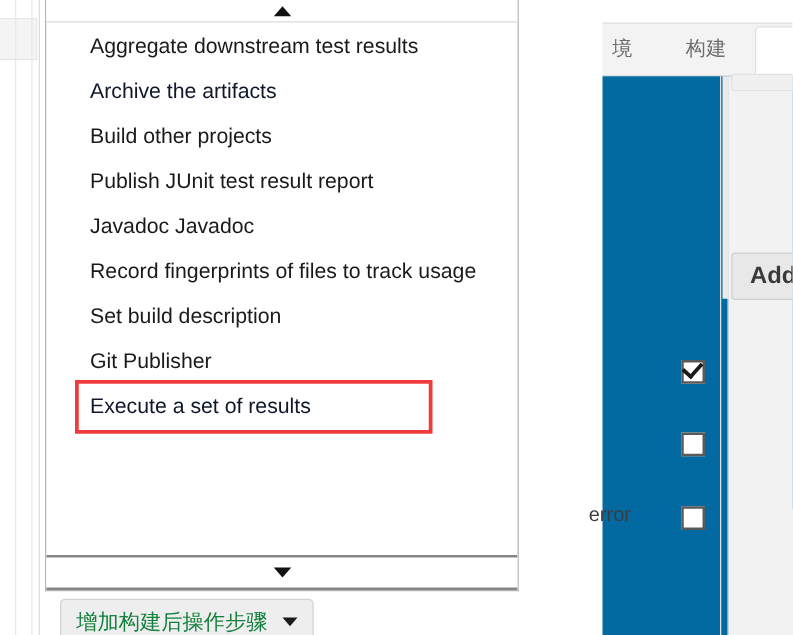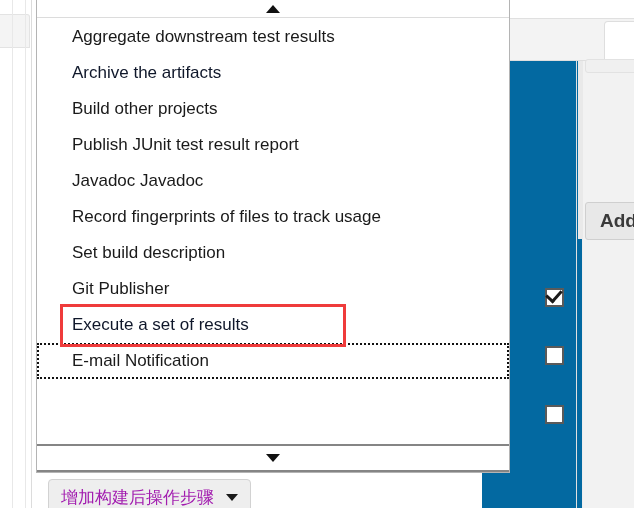--- a/index.html
+++ b/index.html
@@ -179,21 +179,21 @@
     font-size: 16px;
     color: #3c3c3c;
     white-space: nowrap;
   }
 
   
   #dropdown {
     position: absolute;
     left: 36px;
     top: 0;
-    width: 474px;
+    width: 379px;
     height: 473px;
     background: #ffffff;
     border: 1px solid #b4b4b4;
     border-top: none;
     box-sizing: border-box;
     overflow: hidden;
     z-index: 20;
   }
 
   .scroll-row {
@@ -278,21 +278,21 @@
     background: #eeeeee;
     border: 1px solid #d2d2d2;
     border-radius: 4px 4px 0 0;
     box-sizing: border-box;
     display: flex;
     align-items: center;
     z-index: 25;
   }
   #add-post-build-button .label {
     font-size: 17px;
-    color: #a21caf;
+    color: #15803d;
     padding-left: 12px;
     white-space: nowrap;
   }
   #add-post-build-button .caret {
     width: 0; height: 0;
     border-left: 6px solid transparent;
     border-right: 6px solid transparent;
     border-top: 7px solid #1a1a1a;
     margin-left: 12px;
   }
@@ -303,20 +303,23 @@
 <div id="bg-page">
 
   <div class="left-card"></div>
   <div class="gutter-line a"></div>
   <div class="gutter-line b"></div>
   <div class="gutter-line c"></div>
 
   <div id="tab-strip">
     <div class="tab t-env">
       <span>境</span>
+    </div>
+    <div class="tab t-build">
+      <span>构建</span>
     </div>
     <div class="tab t-active">
       <span></span>
     </div>
   </div>
 
   <div id="bg-main">
     <div class="vsplit s1"></div>
     <div class="vsplit s2"></div>
     <div class="panel-edge"></div>
@@ -344,21 +347,20 @@
   <div id="menu-list">
       <div class="menu-item">Aggregate downstream test results</div>
       <div class="menu-item disabled">Archive the artifacts</div>
       <div class="menu-item">Build other projects</div>
       <div class="menu-item">Publish JUnit test result report</div>
       <div class="menu-item">Javadoc Javadoc</div>
       <div class="menu-item">Record fingerprints of files to track usage</div>
       <div class="menu-item">Set build description</div>
       <div class="menu-item">Git Publisher</div>
       <div class="menu-item disabled">Execute a set of results</div>
-      <div class="menu-item focused">E-mail Notification</div>
     </div>
 
   <div class="scroll-row" id="scroll-down">
     <span class="arrow-down"></span>
   </div>
 </div>
 
 <div id="annotation-box"></div>
 
 <div id="add-post-build-button">

